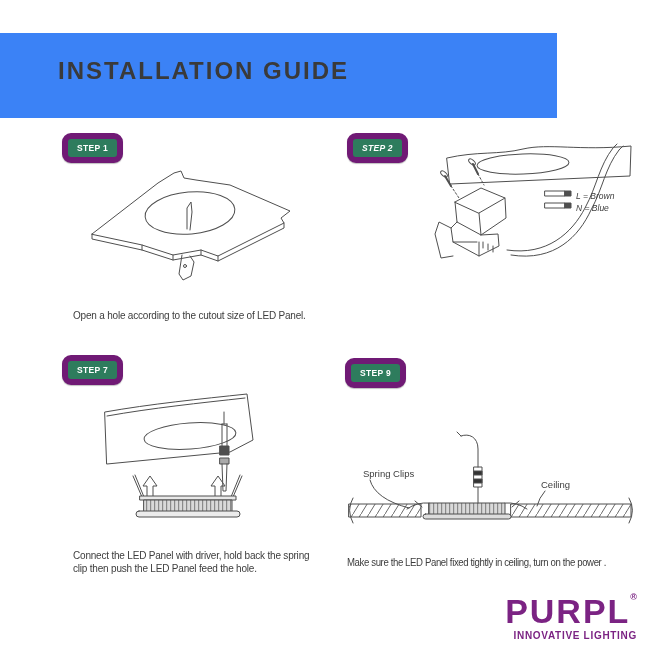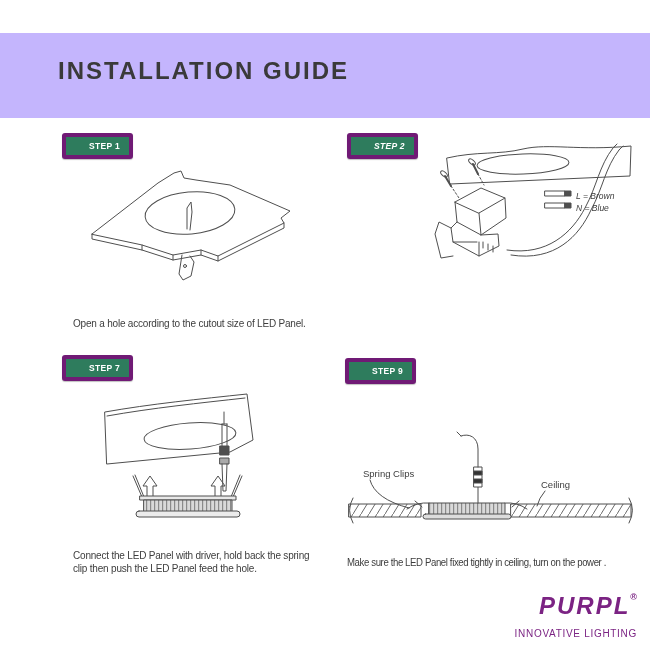--- a/index.html
+++ b/index.html
@@ -2,62 +2,62 @@
 <html><head>
 <meta charset="utf-8">
 <style>
   * { margin:0; padding:0; box-sizing:border-box; }
   html,body { background:#fff; }
   .page {
     position:relative; width:650px; height:650px; background:#ffffff;
     font-family:"Liberation Sans", sans-serif; overflow:hidden;
   }
   .header-band {
-    position:absolute; left:0; top:33px; width:650px; height:85px;
-    background:#c4b5fd;
+    position:absolute; left:0; top:33px; width:557px; height:85px;
+    background:#3b82f6;
   }
   .page-title {
     position:absolute; left:58px; top:24px;
     font-size:24px; font-weight:bold; letter-spacing:2px; color:#3a3a3a;
   }
   .step { position:absolute; }
   .step-badge {
     position:absolute; left:0; top:0; display:inline-block;
-    background:#2e7c5d; border:4px solid #701a75; border-radius:3px;
+    background:#2e7c5d; border:6px solid #701a75; border-radius:9px;
     color:#ffffff; font-size:8.5px; font-weight:bold; letter-spacing:0.3px;
-    padding:4px 9px 4px 23px; box-shadow:0 1px 1px rgba(0,0,0,0.25);
+    padding:4px 9px 4px 9px; box-shadow:0 1px 1px rgba(0,0,0,0.25);
   }
   #step1 { left:62px;  top:133px; width:280px; height:215px; }
   #step2 { left:347px; top:133px; width:297px; height:215px;font-style:italic; }
   #step3 { left:62px;  top:355px; width:282px; height:240px; }
   #step4 { left:345px; top:358px; width:300px; height:235px; }
   .figure { position:absolute; }
   #fig1 { left:22px; top:25px;  width:222px; height:145px; }
   #fig2 { left:0px;  top:5px;   width:293px; height:150px; }
   #fig3 { left:8px;  top:35px;  width:202px; height:158px; }
   #fig4 { left:0px;  top:65px;  width:295px; height:112px; }
   .caption {
     position:absolute; font-size:10px; letter-spacing:-0.2px;
     color:#3d3d3d; line-height:1.33;
   }
-  #cap1 { left:11px; top:176px; width:270px; white-space:nowrap;margin-top:8px; }
+  #cap1 { left:11px; top:176px; width:270px; white-space:nowrap; }
   #cap2 { left:11px; top:155px; width:288px; }
   #cap3 { left:11px; top:194px; width:244px; }
   #cap4 { left:2px;  top:198px; width:300px; white-space:nowrap;
           letter-spacing:-0.4px; transform:scaleX(0.96); transform-origin:left; }
   .logo { position:absolute; right:13px; top:594px; text-align:right; }
   .logo-brand {
-    font-size:24px; font-weight:bold; letter-spacing:2px;
-    color:#7b2383; line-height:1;font-style:italic;
+    font-size:34px; font-weight:bold; letter-spacing:2px;
+    color:#7b2383; line-height:1;
   }
   .logo-reg { font-size:9px; font-weight:bold; color:#7b2383;
     vertical-align:top; position:relative; top:-2px; letter-spacing:0; }
   .logo-tagline {
-    font-size:10px; font-weight:normal; letter-spacing:0.7px;
-    color:#7b2383; margin-top:10px;
+    font-size:10px; font-weight:bold; letter-spacing:0.7px;
+    color:#7b2383; margin-top:2px;
   }
   svg text { font-family:"Liberation Sans", sans-serif; fill:#3d3d3d; }
 </style>
 </head>
 <body>
 
 <div class="page">
 
   <div class="header-band">
     <h1 class="page-title">INSTALLATION GUIDE</h1>

